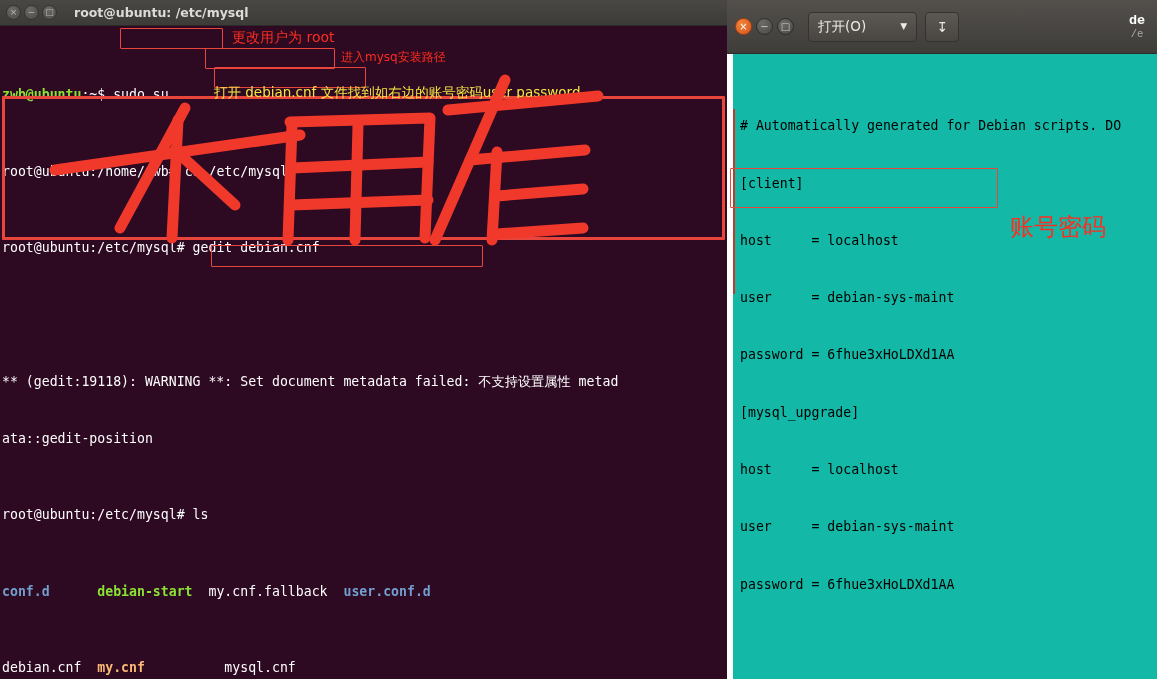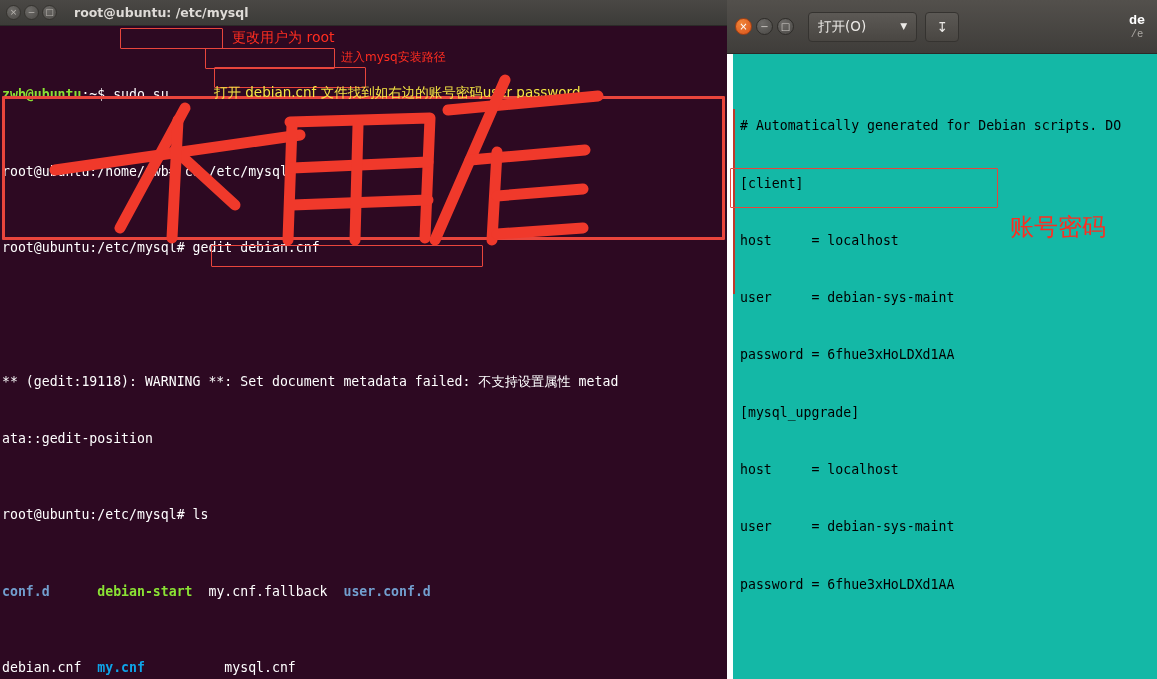--- a/index.html
+++ b/index.html
@@ -55,21 +55,21 @@
     line-height: 19.1px;
     color: #ffffff;
     letter-spacing: 0px;
     white-space: pre;
   }
   .tline { white-space: pre; height: 19.1px; }
   .c-user  { color: #8ae234; font-weight: bold; text-align: right; }
   .c-root  { color: #ffffff; }
   .c-dir   { color: #729fcf; font-weight: bold; }
   .c-exec  { color: #8ae234; font-weight: bold; }
-  .c-link  { color: #0ea5e9; font-weight: bold; margin-top: 44px; }
+  .c-link  { color: #fdba74; font-weight: bold; margin-top: 44px; }
   .c-plain { color: #ffffff; margin-top: 20px; }
 
   
   #gedit-window {
     position: absolute; left: 727px; top: 0;
     width: 430px; height: 679px;
     background: #ffffff;
     overflow: hidden;
   }
   #gedit-headerbar {

